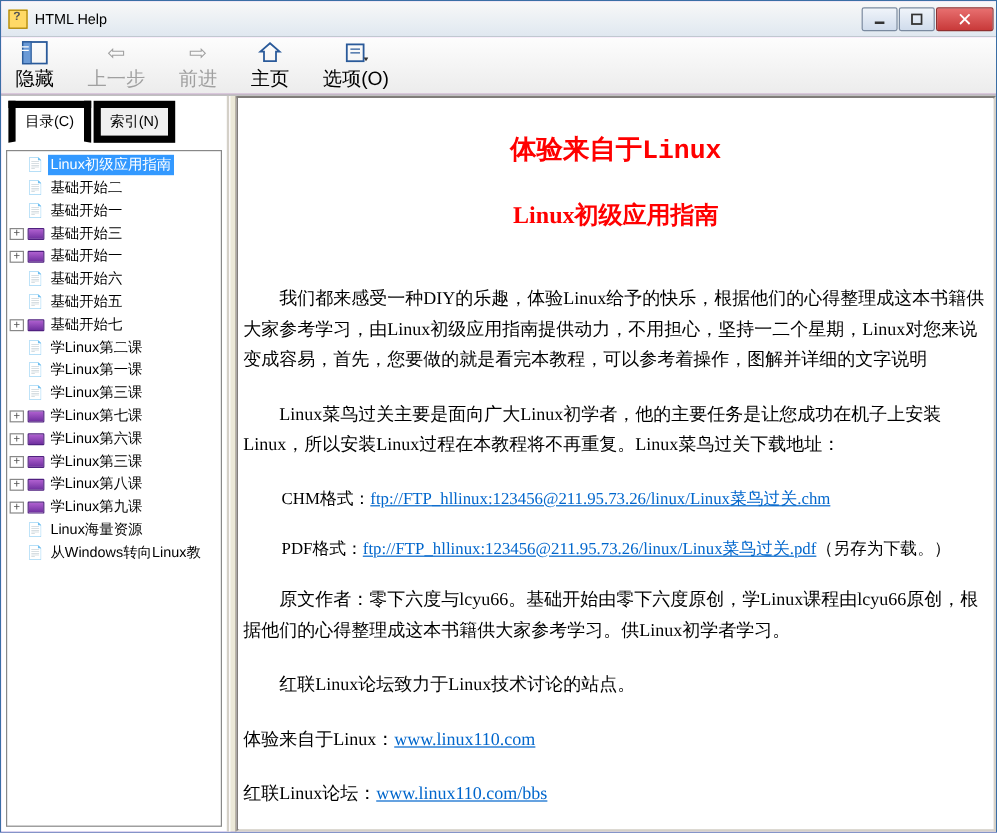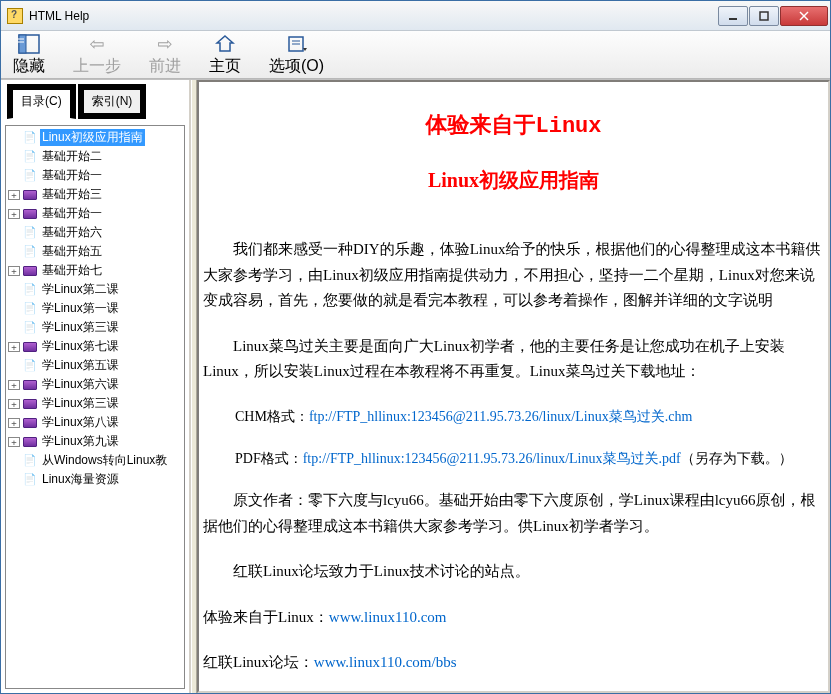--- a/index.html
+++ b/index.html
@@ -34,21 +34,21 @@
 .tree .lbl { padding: 0 2px; cursor: pointer; }
 .tree .lbl.selected { background: #3399ff; color: #fff; }
 .splitter { width: 6px; background: #ece9d8; cursor: col-resize; border-left:1px solid #fff; border-right:1px solid #aca899;}
 .content-pane { flex: 1; border: 2px inset #d4d0c8; background: #fff; overflow: auto; position: relative; }
 .content-inner { padding: 16px 0 20px 0; font-family: SimSun, serif; font-size: 15px; line-height: 1.7; color: #000; }
 .h1 { color: #ff0000; font-size: 22px; font-weight: bold; text-align: center; margin: 10px 0 18px; font-family: Liberation Mono, monospace; }
 .h2 { color: #ff0000; font-size: 20px; font-weight: bold; text-align: center; margin: 10px 0 40px; }
 .para { margin: 0 4px 20px; white-space: normal; }
 .indent { text-indent: 2em; }
 .dl-line { margin-left: 36px; margin-bottom: 18px; font-size: 14px;}
-a { color: #0066cc; cursor: pointer; }
+a { color: #0066cc; text-decoration: underline; cursor: pointer; }
 .content-pane::-webkit-scrollbar { width: 17px; }
 .content-pane::-webkit-scrollbar-track { background: #f0f0f0; border-left: 1px solid #ddd; }
 .content-pane::-webkit-scrollbar-thumb { background: #c8c8c8; border: 1px solid #a0a0a0; }
 .content-pane::-webkit-scrollbar-button { background: #e8e8e8; height: 17px; border: 1px solid #a0a0a0; }
 .tree-container::-webkit-scrollbar { width: 17px; height: 17px; }
 .tree-container::-webkit-scrollbar-track { background: #f0f0f0; }
 .tree-container::-webkit-scrollbar-thumb { background: #c8c8c8; border: 1px solid #a0a0a0; }
 .tree-container::-webkit-scrollbar-button { background: #e8e8e8; width:17px; height: 17px; border: 1px solid #a0a0a0; }
 .tree-container::-webkit-scrollbar-corner { background: #e8e8e8; }
 </style>
@@ -190,25 +190,20 @@
               <span class="lbl">学Linux第三课</span>
             </li>
             <li>
               <span class="exp">+</span>
               <span class="ico">
                 <span class="book-ico"></span>
               </span>
               <span class="lbl">学Linux第七课</span>
             </li>
             <li>
-              <span class="noexp"></span>
-              <span class="ico page-ico"></span>
-              <span class="lbl">学Linux第五课</span>
-            </li>
-            <li>
               <span class="exp">+</span>
               <span class="ico">
                 <span class="book-ico"></span>
               </span>
               <span class="lbl">学Linux第六课</span>
             </li>
             <li>
               <span class="exp">+</span>
               <span class="ico">
                 <span class="book-ico"></span>
@@ -225,26 +220,26 @@
             <li>
               <span class="exp">+</span>
               <span class="ico">
                 <span class="book-ico"></span>
               </span>
               <span class="lbl">学Linux第九课</span>
             </li>
             <li>
               <span class="noexp"></span>
               <span class="ico page-ico"></span>
+              <span class="lbl">Linux海量资源</span>
+            </li>
+            <li>
+              <span class="noexp"></span>
+              <span class="ico page-ico"></span>
               <span class="lbl">从Windows转向Linux教</span>
-            </li>
-            <li>
-              <span class="noexp"></span>
-              <span class="ico page-ico"></span>
-              <span class="lbl">Linux海量资源</span>
             </li>
           </ul>
       </div>
     </div>
     <div class="splitter"></div>
     <div class="content-pane">
       <div class="content-inner">
         <div class="h1">体验来自于Linux</div>
         <div class="h2">Linux初级应用指南</div>
         <p class="para indent">我们都来感受一种DIY的乐趣，体验Linux给予的快乐，根据他们的心得整理成这本书籍供大家参考学习，由Linux初级应用指南提供动力，不用担心，坚持一二个星期，Linux对您来说变成容易，首先，您要做的就是看完本教程，可以参考着操作，图解并详细的文字说明</p>

